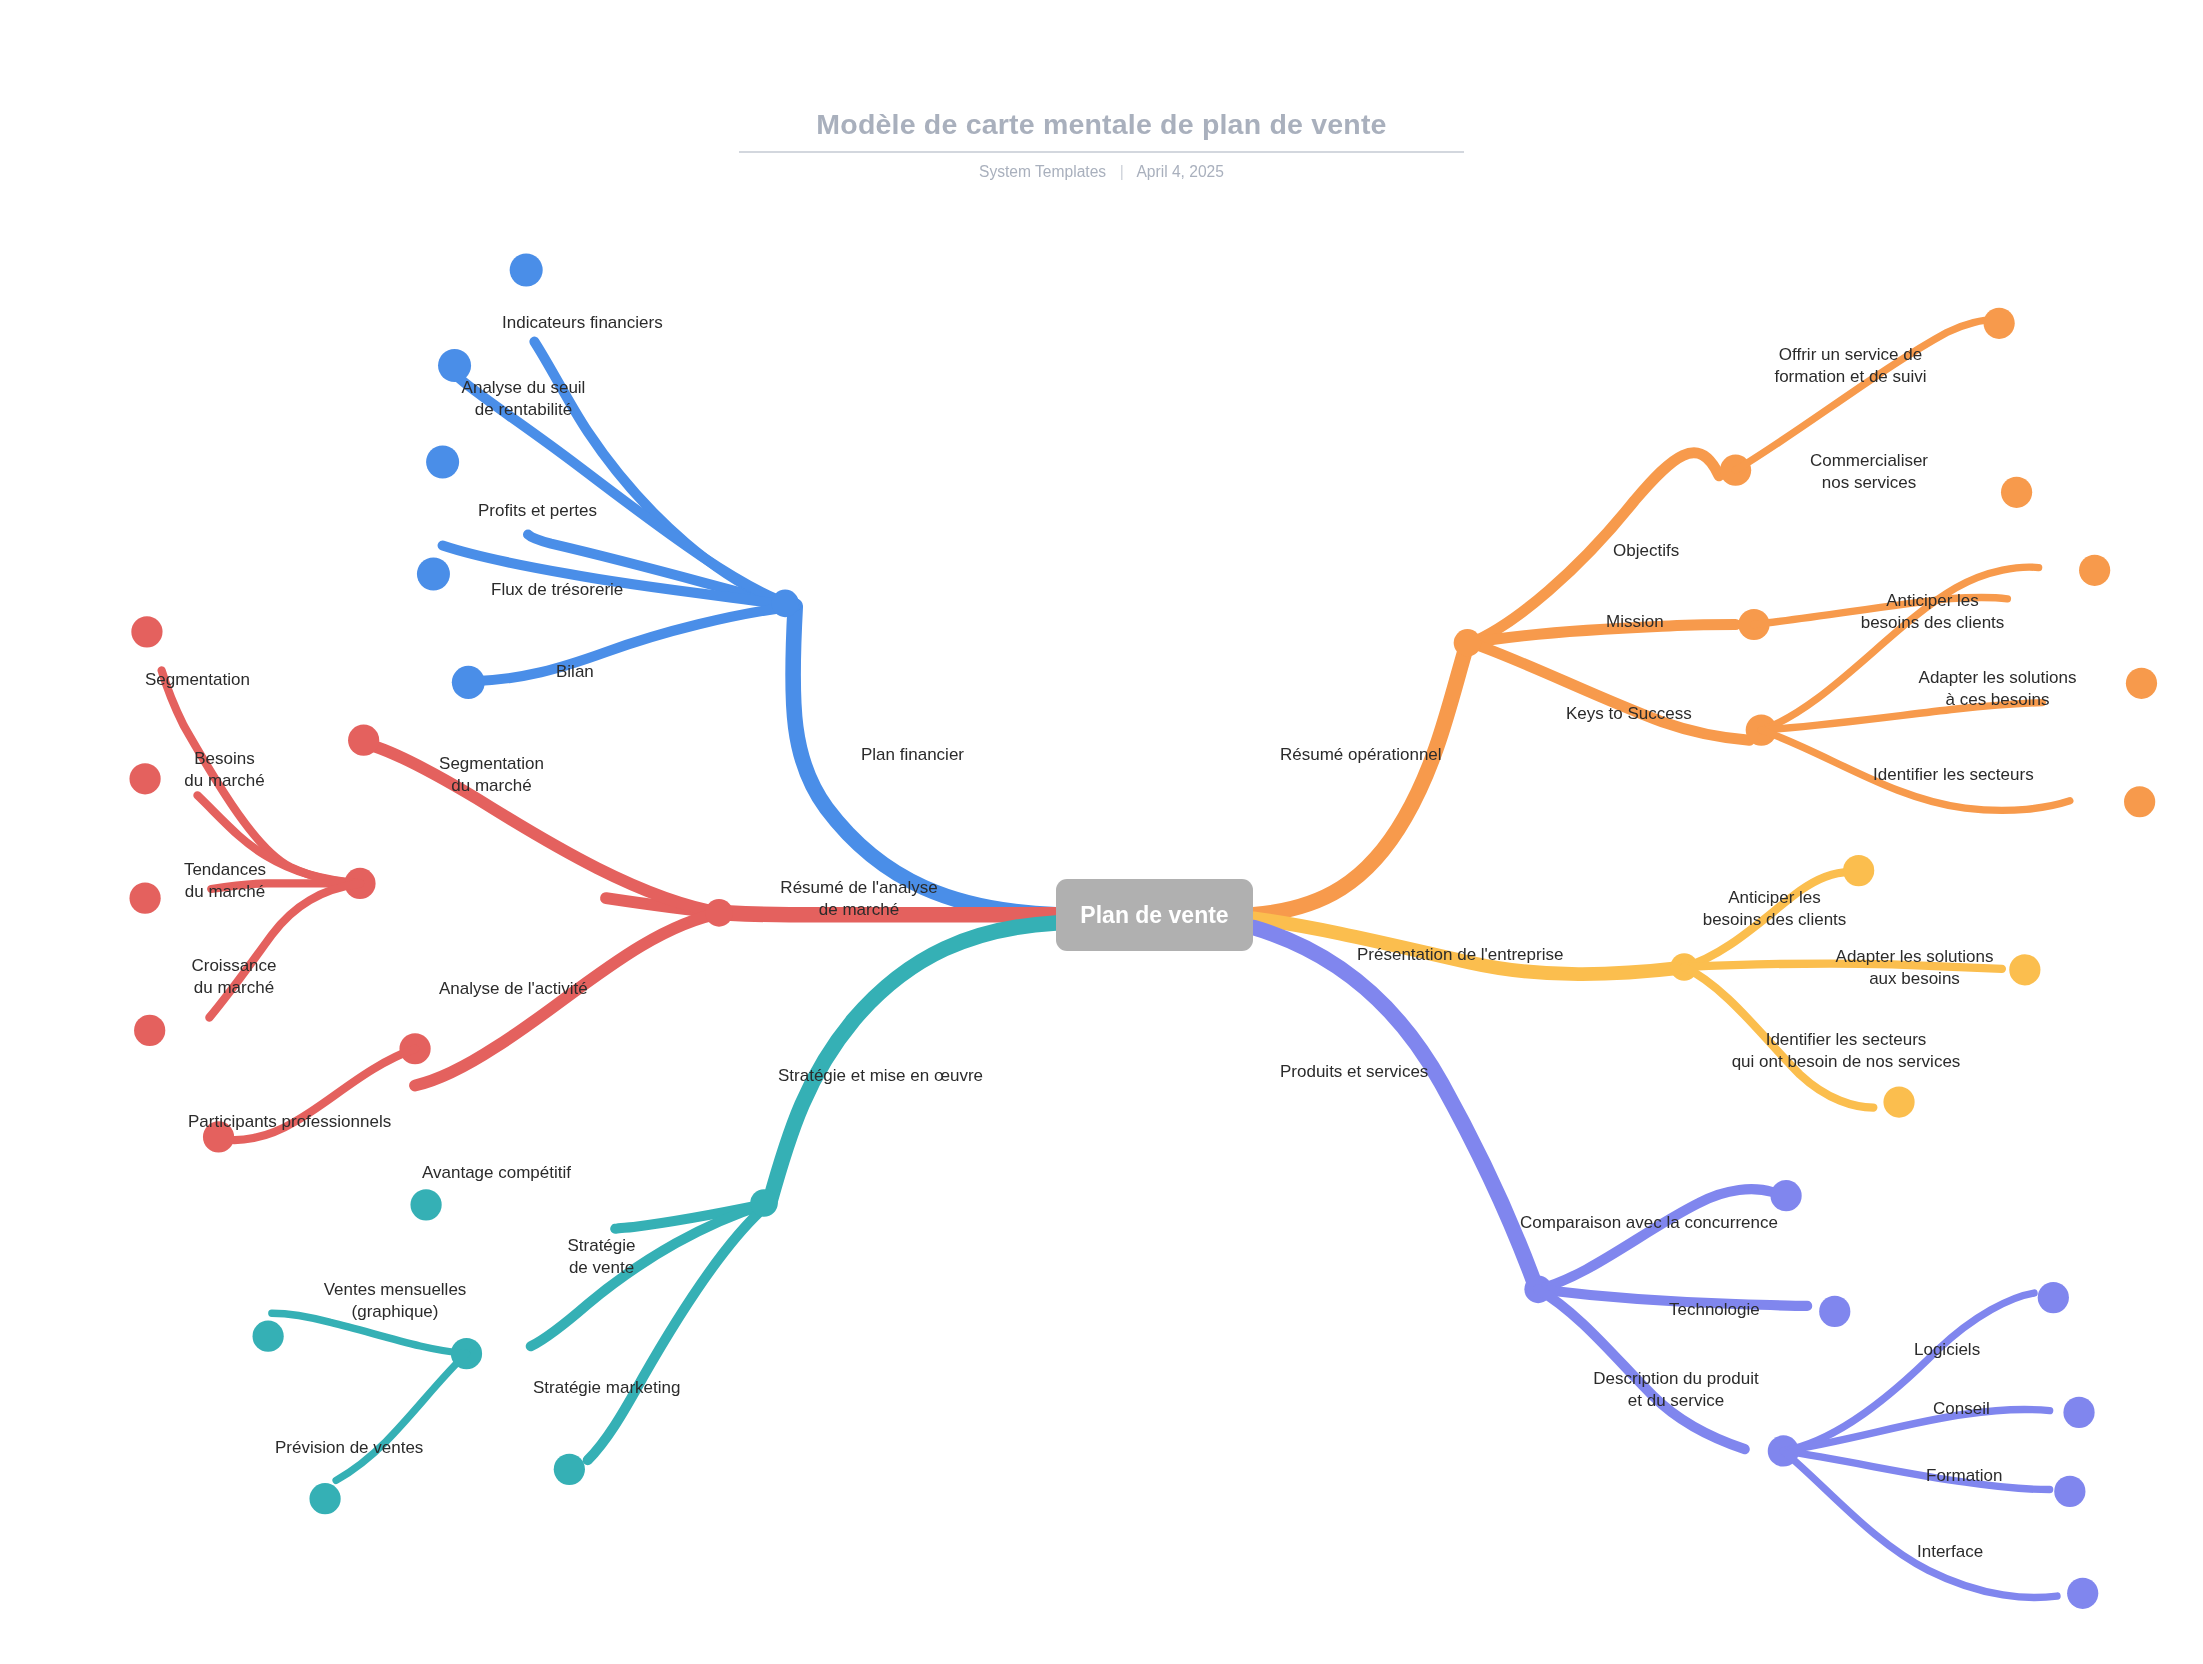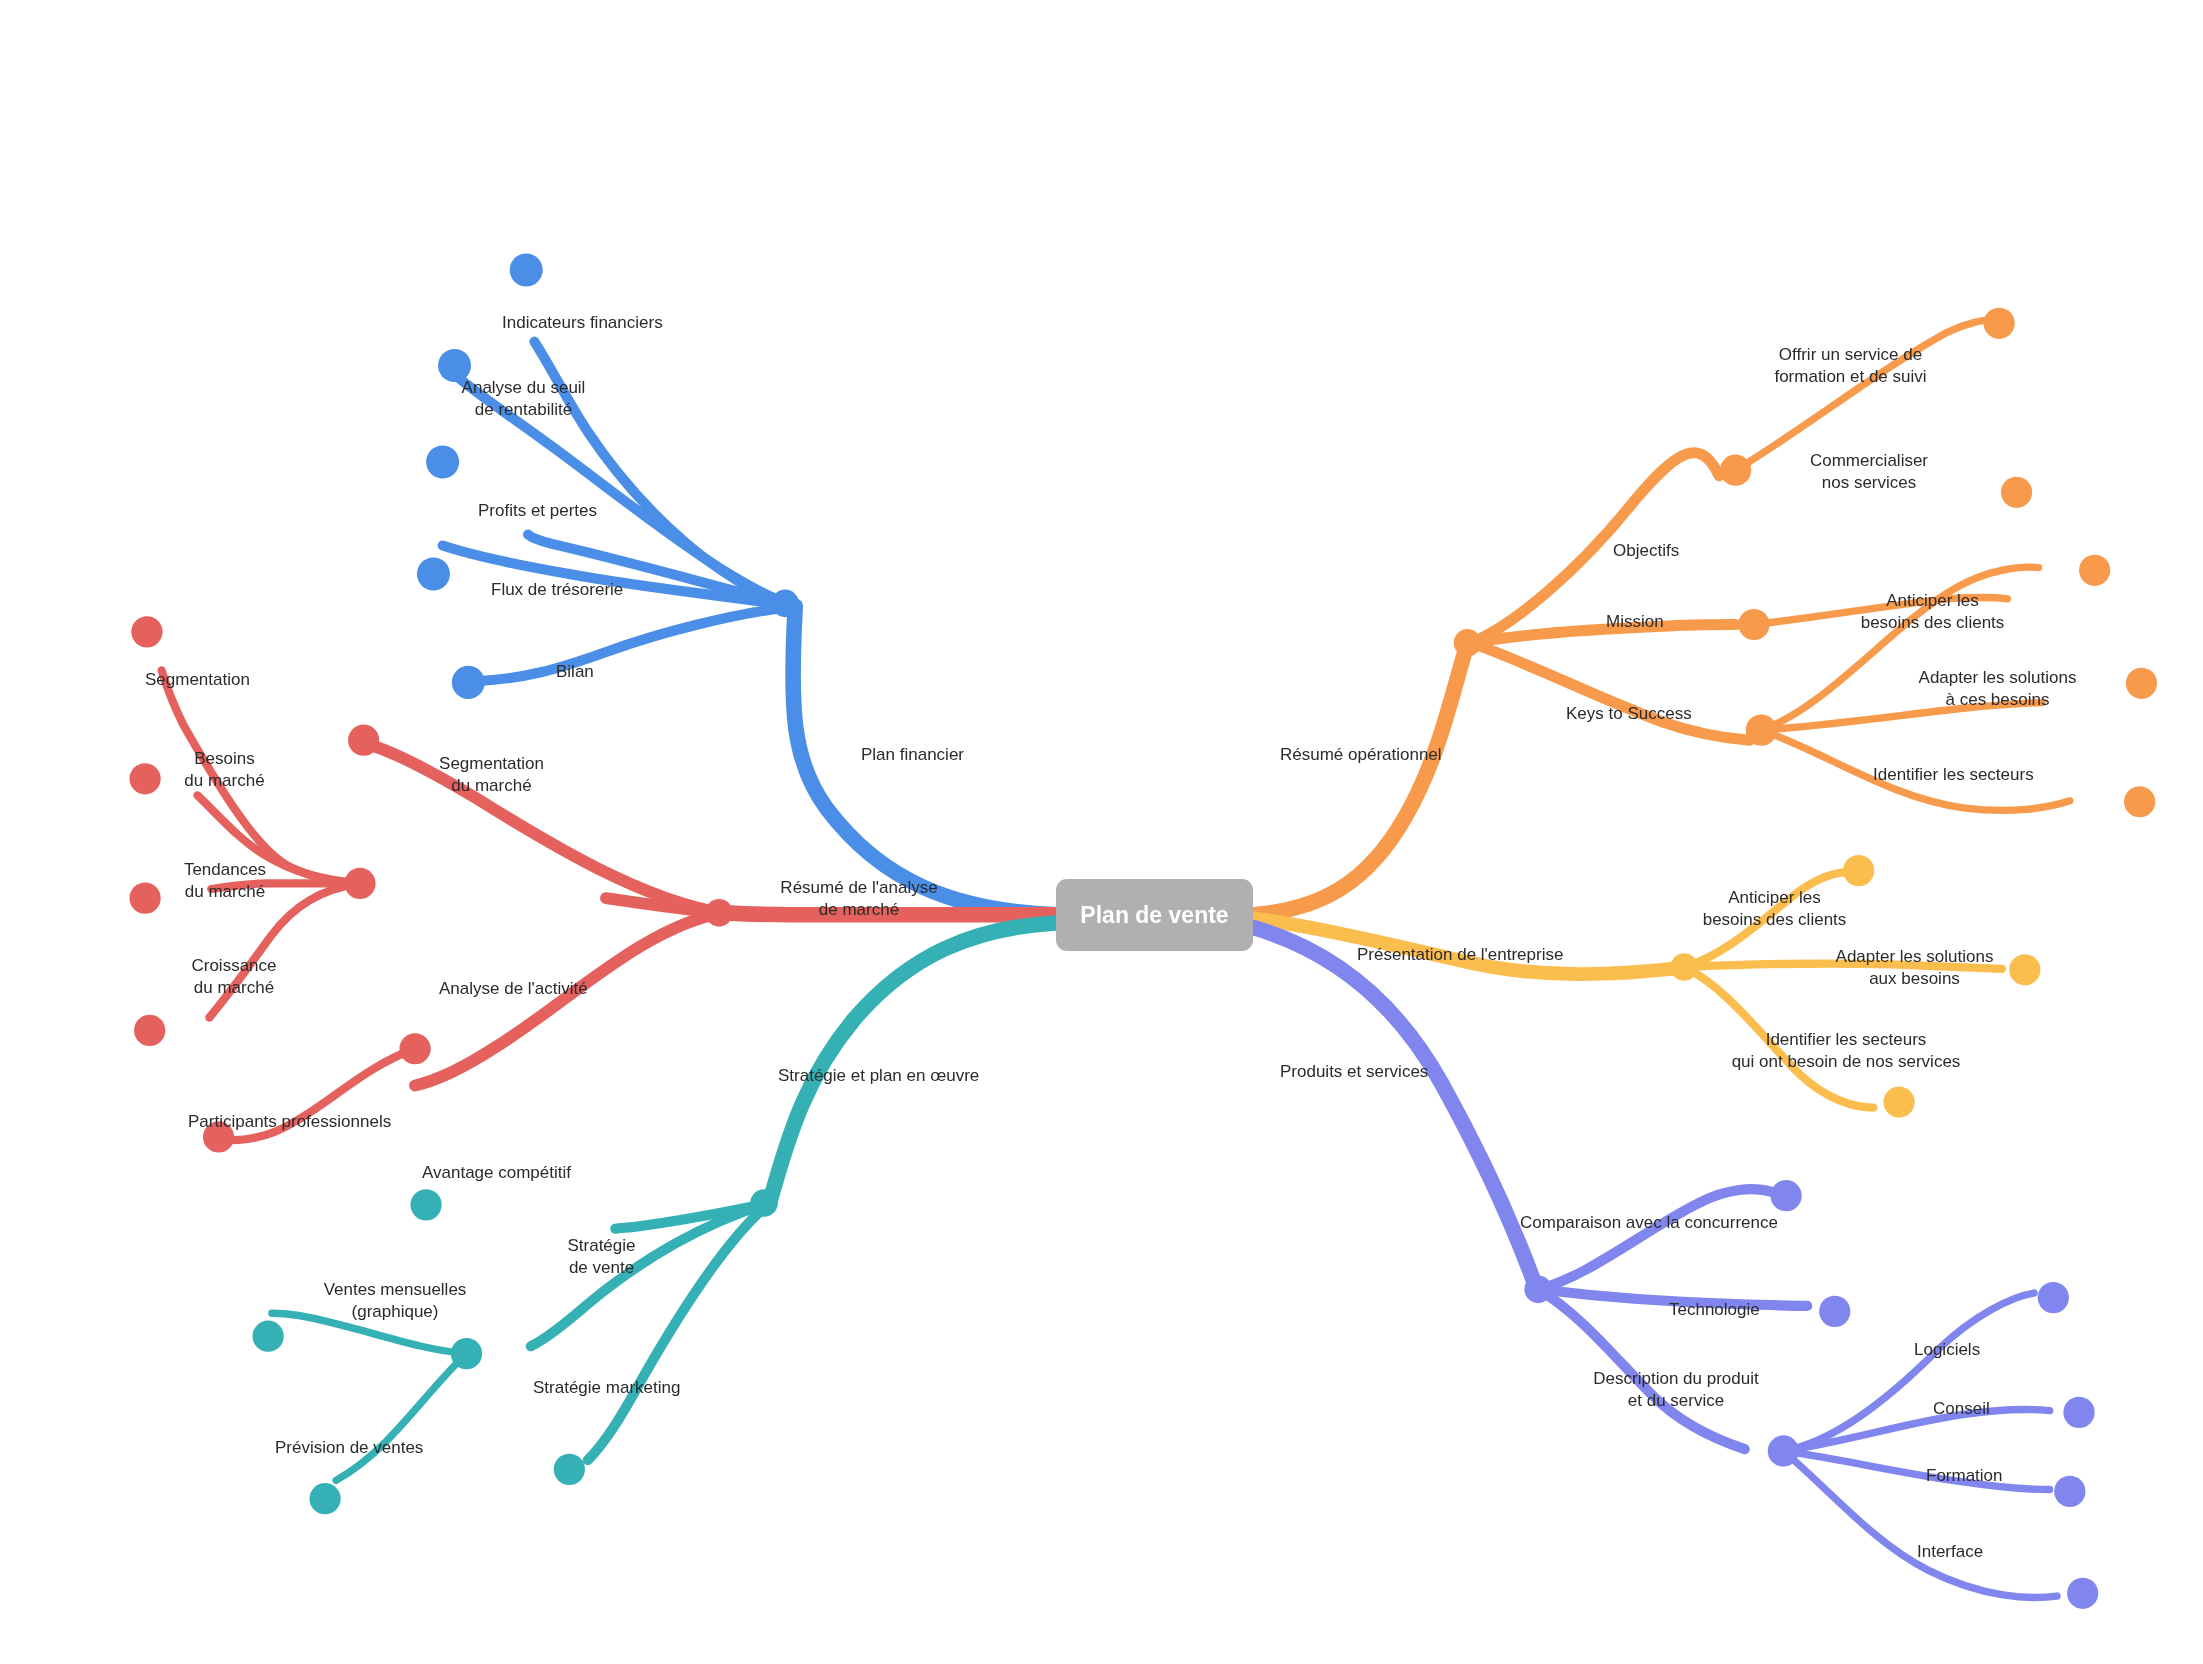--- a/index.html
+++ b/index.html
@@ -16,20 +16,29 @@
   .lbl.l{text-align:left;}
   #root-node{position:absolute;left:1056px;top:879px;width:197px;height:72px;
     background:#b0b0b0;border-radius:11px;display:flex;align-items:center;justify-content:center;}
   #root-label{color:#fff;font-size:23px;font-weight:bold;}
 </style>
 </head>
 <body>
 
 <div id="stage">
 
+  <div id="header">
+    <div id="doc-title">Modèle de carte mentale de plan de vente</div>
+    <div id="title-rule"></div>
+    <div id="subline">
+      <span>System Templates</span>
+      <span class="sep">|</span>
+      <span>April 4, 2025</span>
+    </div>
+  </div>
 
   <svg id="map" viewBox="0 0 2399 1813">
 
     <g>
       <path d="M1150 996 C 1040 992 960 960 900 880 C 862 828 860 770 866 660" stroke="#4a8ee8" stroke-width="17" fill="none" stroke-linecap="round"></path>
       <path d="M866 660 C 800 645 720 620 600 592 C 585 588 578 585 575 582" stroke="#4a8ee8" stroke-width="11" fill="none" stroke-linecap="round"></path>
       <path d="M866 660 C 790 640 700 560 640 470 C 620 440 600 400 582 372" stroke="#4a8ee8" stroke-width="11" fill="none" stroke-linecap="round"></path>
       <path d="M866 660 C 800 640 700 560 620 500 C 560 455 520 430 498 410" stroke="#4a8ee8" stroke-width="11" fill="none" stroke-linecap="round"></path>
       <path d="M866 660 C 800 650 700 640 620 625 C 545 612 500 600 482 594" stroke="#4a8ee8" stroke-width="11" fill="none" stroke-linecap="round"></path>
       <path d="M866 660 C 800 668 720 688 660 710 C 610 728 570 740 512 742" stroke="#4a8ee8" stroke-width="11" fill="none" stroke-linecap="round"></path>
@@ -148,21 +157,21 @@
   <div class="lbl l" style="left:439px;top:978px;">Analyse de l'activité</div>
   <div class="lbl l" style="left:145px;top:669px;">Segmentation</div>
   <div class="lbl c" style="left:142px;top:748px;width:165px;">Besoins
 du marché</div>
   <div class="lbl c" style="left:138px;top:859px;width:174px;">Tendances
 du marché</div>
   <div class="lbl c" style="left:142px;top:955px;width:184px;">Croissance
 du marché</div>
   <div class="lbl l" style="left:188px;top:1079px;margin-top:32px;">Participants professionnels</div>
 
-  <div class="lbl l" style="left:778px;top:1065px;">Stratégie et plan en œuvre</div>
+  <div class="lbl l" style="left:778px;top:1065px;">Stratégie et mise en œuvre</div>
   <div class="lbl l" style="left:422px;top:1162px;">Avantage compétitif</div>
   <div class="lbl c" style="left:528px;top:1235px;width:147px;">Stratégie
 de vente</div>
   <div class="lbl l" style="left:533px;top:1377px;">Stratégie marketing</div>
   <div class="lbl c" style="left:285px;top:1279px;width:220px;">Ventes mensuelles
 (graphique)</div>
   <div class="lbl l" style="left:275px;top:1437px;text-align:right;">Prévision de ventes</div>
 
   <div class="lbl l" style="left:1280px;top:744px;">Résumé opérationnel</div>
   <div class="lbl l" style="left:1613px;top:540px;">Objectifs</div>

